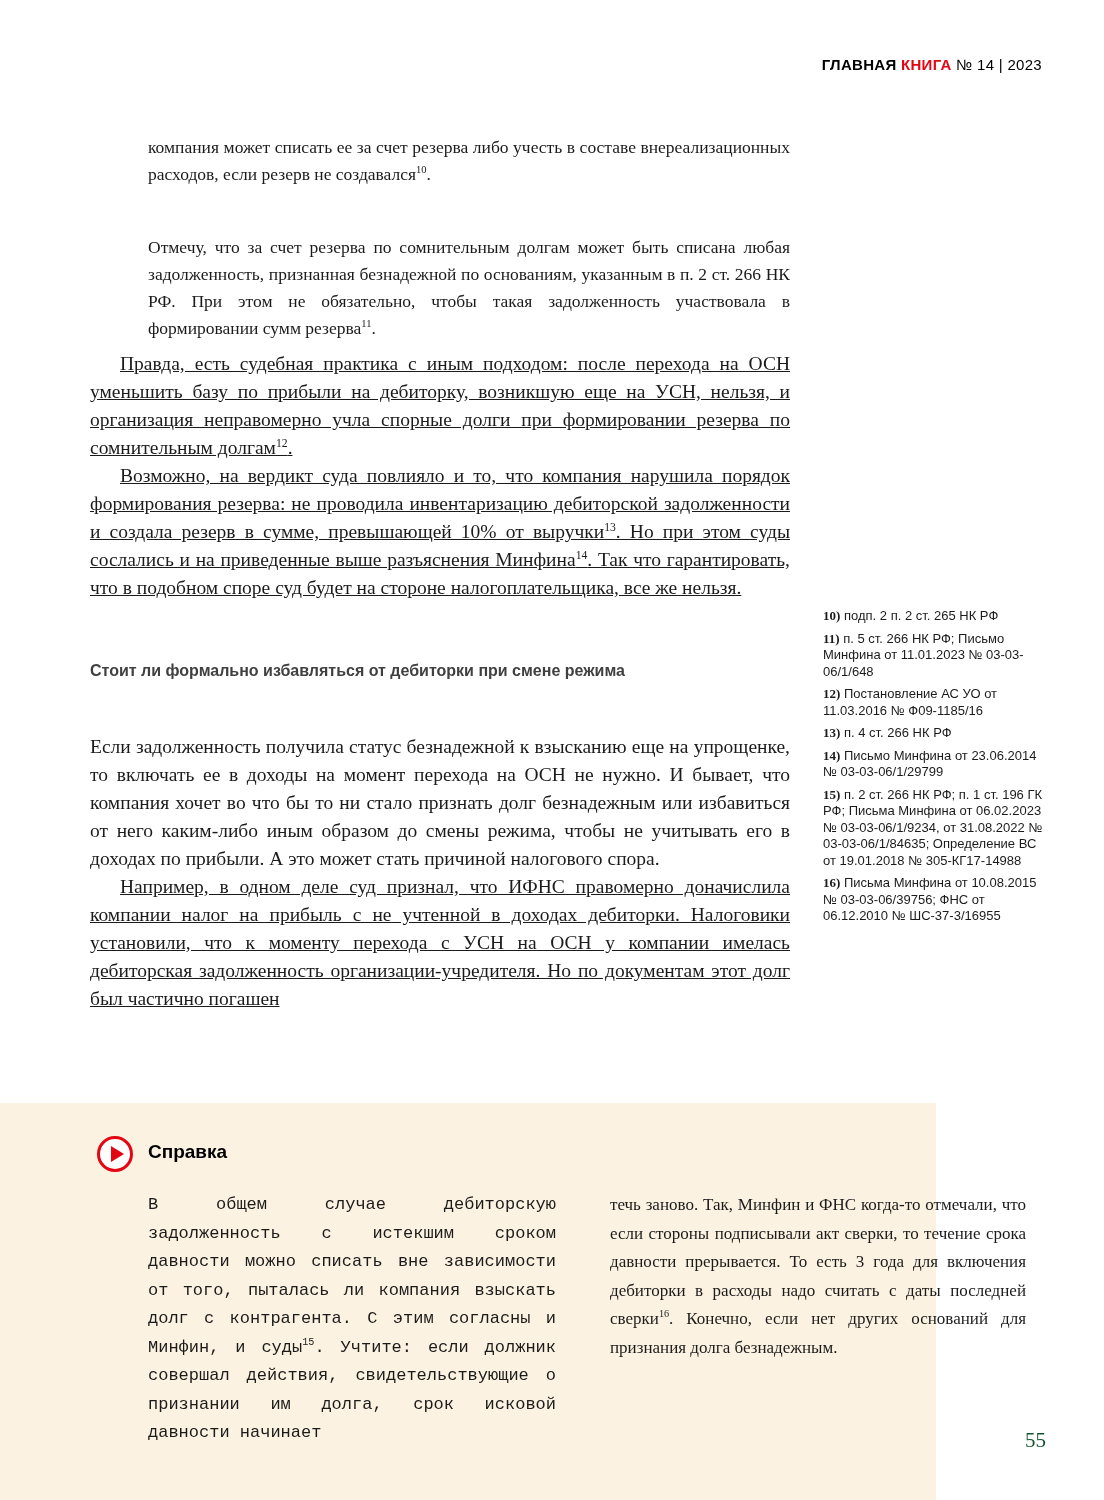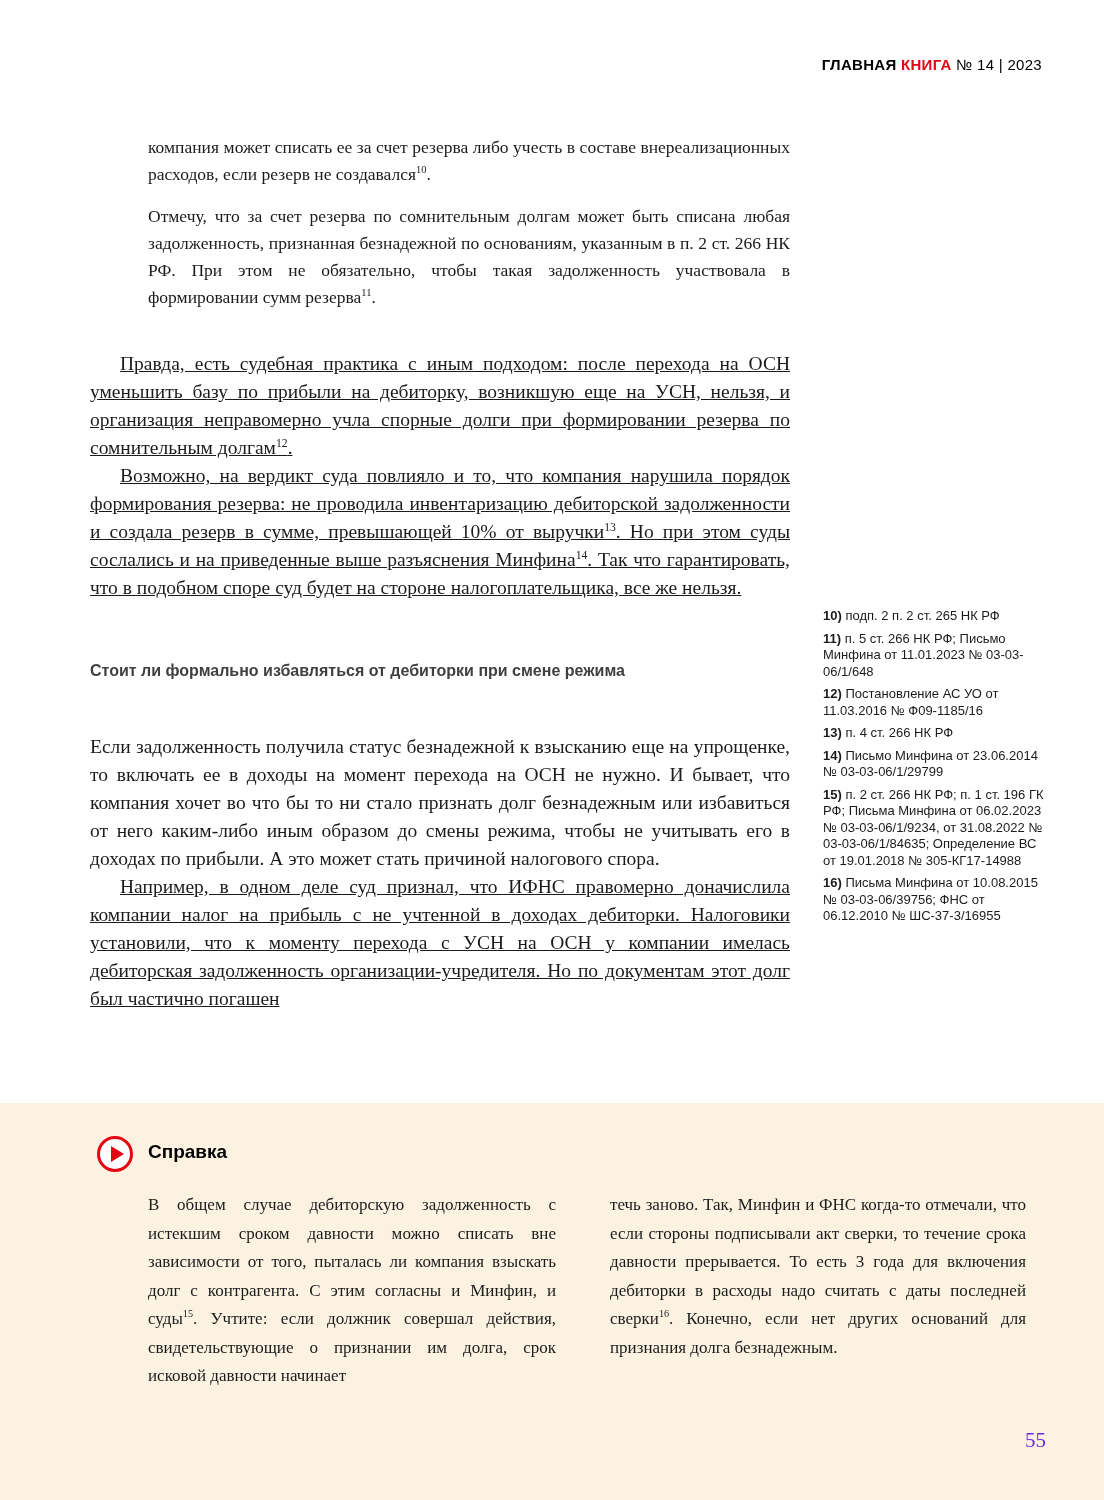--- a/index.html
+++ b/index.html
@@ -30,21 +30,21 @@
 
   
   .quote {
     left: 148px;
     width: 642px;
     font-size: 17.5px;
     line-height: 27px;
     text-align: justify;
   }
   .q1 { top: 134px; }
-  .q2 { top: 203px; }
+  .q2 { top: 234px; }
 
   
   .maintext {
     left: 90px;
     width: 700px;
     font-size: 19.5px;
     line-height: 28px;
     text-align: justify;
   }
   .mt1 { top: 350px; }
@@ -69,27 +69,27 @@
   .footnotes {
     left: 823px;
     top: 608px;
     width: 224px;
     font-family: "Liberation Sans", sans-serif;
     font-size: 13px;
     line-height: 16.5px;
     color: #1b1b1b;
   }
   .fn { margin-bottom: 6px; }
-  .fn b { font-weight: 700; }
+  .fn b { font-weight: 700; font-family: Liberation Serif, serif; }
 
   
   .ref-box {
     left: 0;
     top: 1103px;
-    width: 1104px;
+    width: 936px;
     height: 397px;
     background: #fcf2e1;
   }
   .ref-icon {
     position: absolute;
     left: 97px;
     top: 33px;
     width: 36px;
     height: 36px;
     border: 3px solid #e30613;
@@ -117,29 +117,29 @@
     font-weight: 700;
     color: #000;
   }
   .ref-col {
     position: absolute;
     top: 88px;
     font-size: 17px;
     line-height: 28.5px;
     text-align: justify;
   }
-  .col1 { left: 148px; width: 408px; }
+  .col1 { left: 148px; width: 408px; font-family: Liberation Mono, monospace; }
   .col2 { left: 610px; width: 416px; }
 
   
   .page-number {
     top: 1428px;
     right: 58px;
     font-size: 21px;
-    color: #6d28d9;
+    color: #14532d;
   }
 </style>
 </head>
 <body>
 
 <header class="header abs">
   <span>ГЛАВНАЯ</span>
   <span class="red">КНИГА</span>
   <span class="issue">№ 14 | 2023</span>
 </header>

